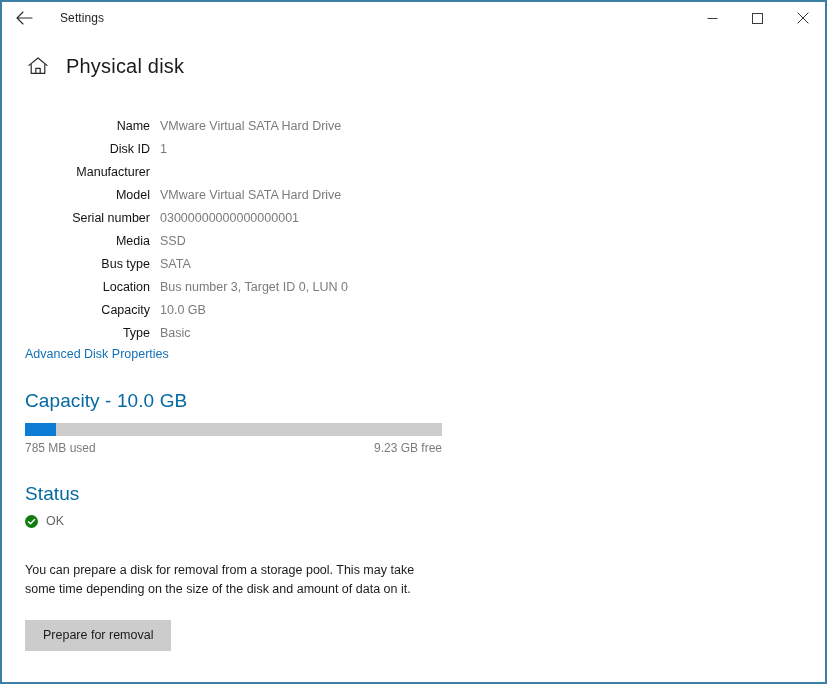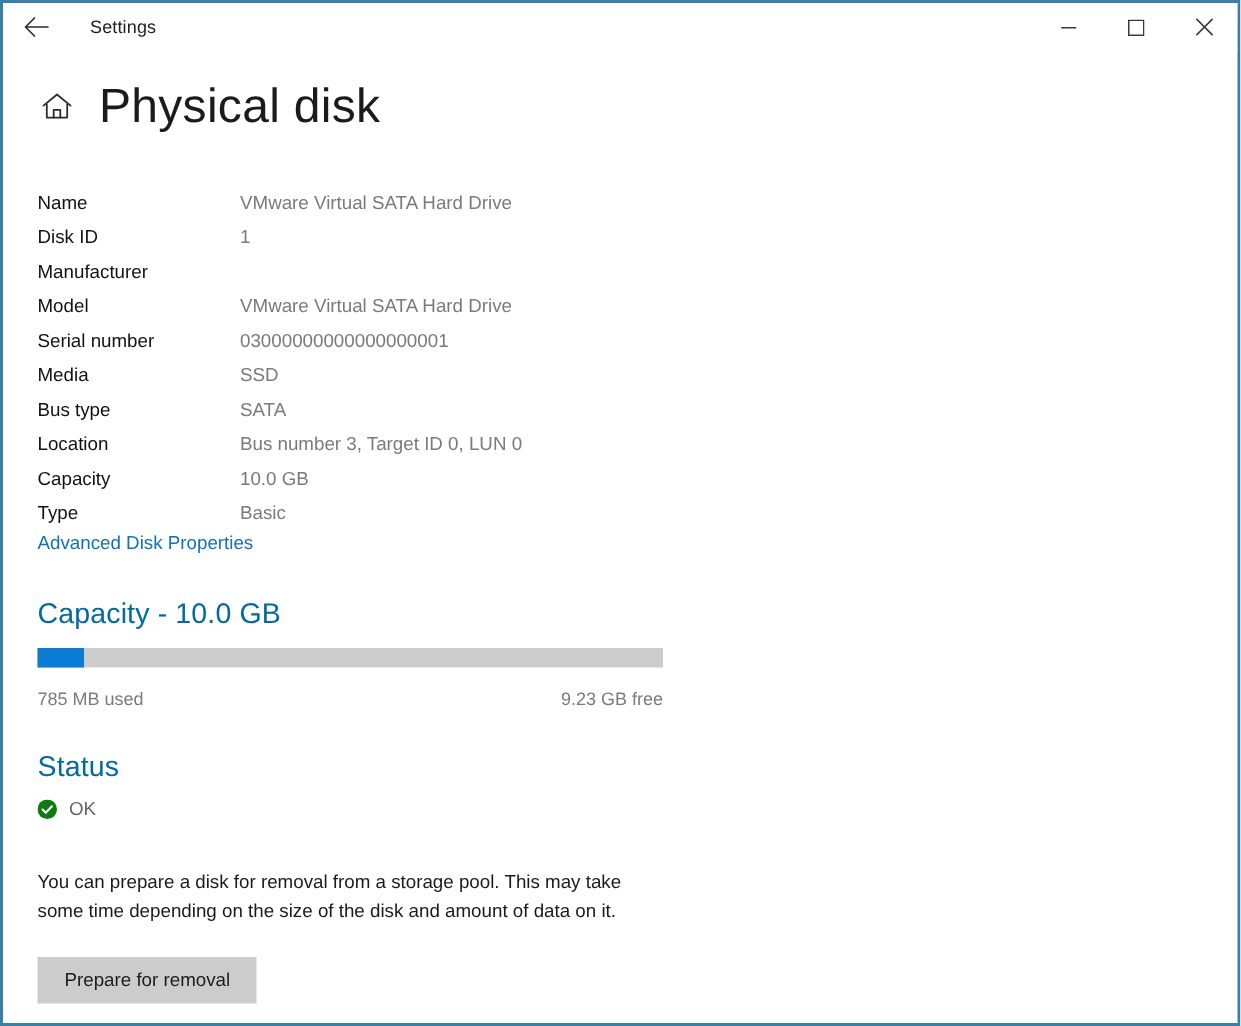--- a/index.html
+++ b/index.html
@@ -74,21 +74,21 @@
   }
   .home-icon {
     width: 28px;
     height: 28px;
     display: flex;
     align-items: center;
     justify-content: center;
     color: #2b2b2b;
   }
   .page-title {
-    font-size: 32px;
+    font-size: 20px;
     font-weight: 300;
     color: #1b1b1b;
     margin-left: 14px;
     letter-spacing: .2px;
   }
 
   
   .content { padding-left: 23px; }
 
   .props {
@@ -99,20 +99,21 @@
     font-size: 12.5px;
     padding: 0;
     height: 23px;
     vertical-align: middle;
     white-space: nowrap;
   }
   .prop-label {
     color: #121212;
     width: 125px;
     padding-right: 10px !important;
+    text-align: right;
   }
   .prop-value { color: #7b7b7b; }
 
   .link {
     display: inline-block;
     font-size: 12.5px;
     color: #1271b5;
     text-decoration: none;
     cursor: pointer;
   }
@@ -133,21 +134,21 @@
     background: #cdcdcd;
   }
   .bar-fill {
     height: 100%;
     background: #0b7bd4;
   }
   .bar-labels {
     width: 417px;
     display: flex;
     justify-content: space-between;
-    margin-top: 14px;
+    margin-top: 5px;
     font-size: 12px;
     color: #7b7b7b;
   }
 
   
   .status-row {
     display: flex;
     align-items: center;
     margin-top: 9px;
   }

